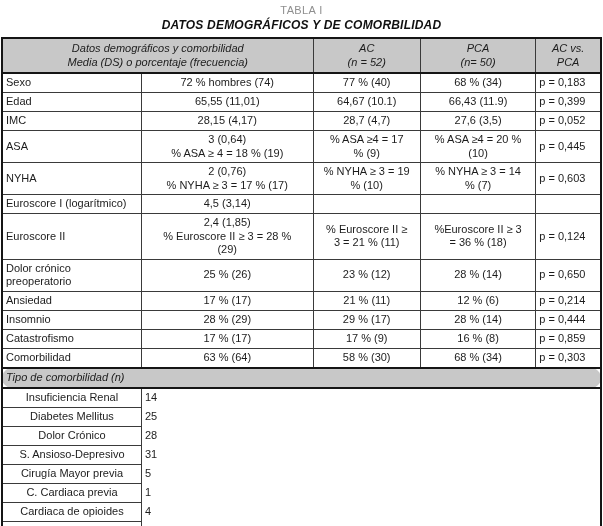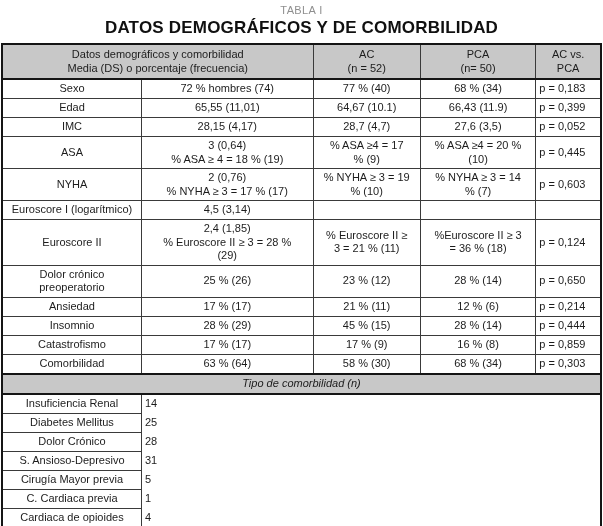--- a/index.html
+++ b/index.html
@@ -17,58 +17,60 @@
   .title-block { text-align: center; }
   .kicker {
     padding-top: 4px;
     font-size: 11px;
     letter-spacing: 0.4px;
     color: #8f8f8f;
     font-weight: normal;
   }
   .heading {
     padding-top: 2px;
-    font-size: 17px;
+    font-size: 12px;
     letter-spacing: 0.2px;
     color: #101010;
     font-weight: bold;
+    font-style: italic;
   }
   table.demo-table {
     border-collapse: collapse;
     table-layout: fixed;
     width: 601px;
     margin: 5px auto 0 auto;
     border: 2px solid #151515;
   }
   .demo-table td {
     border: 1px solid #3a3a3a;
     font-size: 11px;
     line-height: 13.5px;
     padding: 2px 3px;
     white-space: pre-line;
     vertical-align: middle;
     overflow: hidden;
   }
   .header-row td {
     background: #c8c8c8;
+    font-style: italic;
     text-align: center;
     border-bottom: 2px solid #151515;
     padding-top: 3px;
     padding-bottom: 3px;
   }
-  .lbl  { text-align: center; padding-left: 5px; }
+  .lbl  { text-align: left; padding-left: 5px; }
   .ctr  { text-align: center; margin-top: 24px; }
   .pcol { text-align: left; padding-left: 5px; }
   .band-row td {
     background: #c8c8c8;
     font-style: italic;
-    text-align: center;
     border-top: 2px solid #151515;
     border-bottom: 2px solid #151515;
     height: 14px;
+    border-radius: 10px;
   }
   .single td { height: 14px; }
   .bot-label {
     text-align: center;
     padding-left: 5px;
     height: 14px;
   }
   .bot-value {
     border: none !important;
     text-align: left;
@@ -183,21 +185,21 @@
     <td class="lbl">Ansiedad</td>
     <td class="ctr">17 % (17)</td>
     <td class="ctr">21 % (11)</td>
     <td class="ctr">12 % (6)</td>
     <td class="pcol">p = 0,214</td>
   </tr>
 
   <tr class="single">
     <td class="lbl">Insomnio</td>
     <td class="ctr">28 % (29)</td>
-    <td class="ctr">45 % (15)</td>
+    <td class="ctr">29 % (17)</td>
     <td class="ctr">28 % (14)</td>
     <td class="pcol">p = 0,444</td>
   </tr>
 
   <tr class="single">
     <td class="lbl">Catastrofismo</td>
     <td class="ctr">17 % (17)</td>
     <td class="ctr">17 % (9)</td>
     <td class="ctr">16 % (8)</td>
     <td class="pcol">p = 0,859</td>

